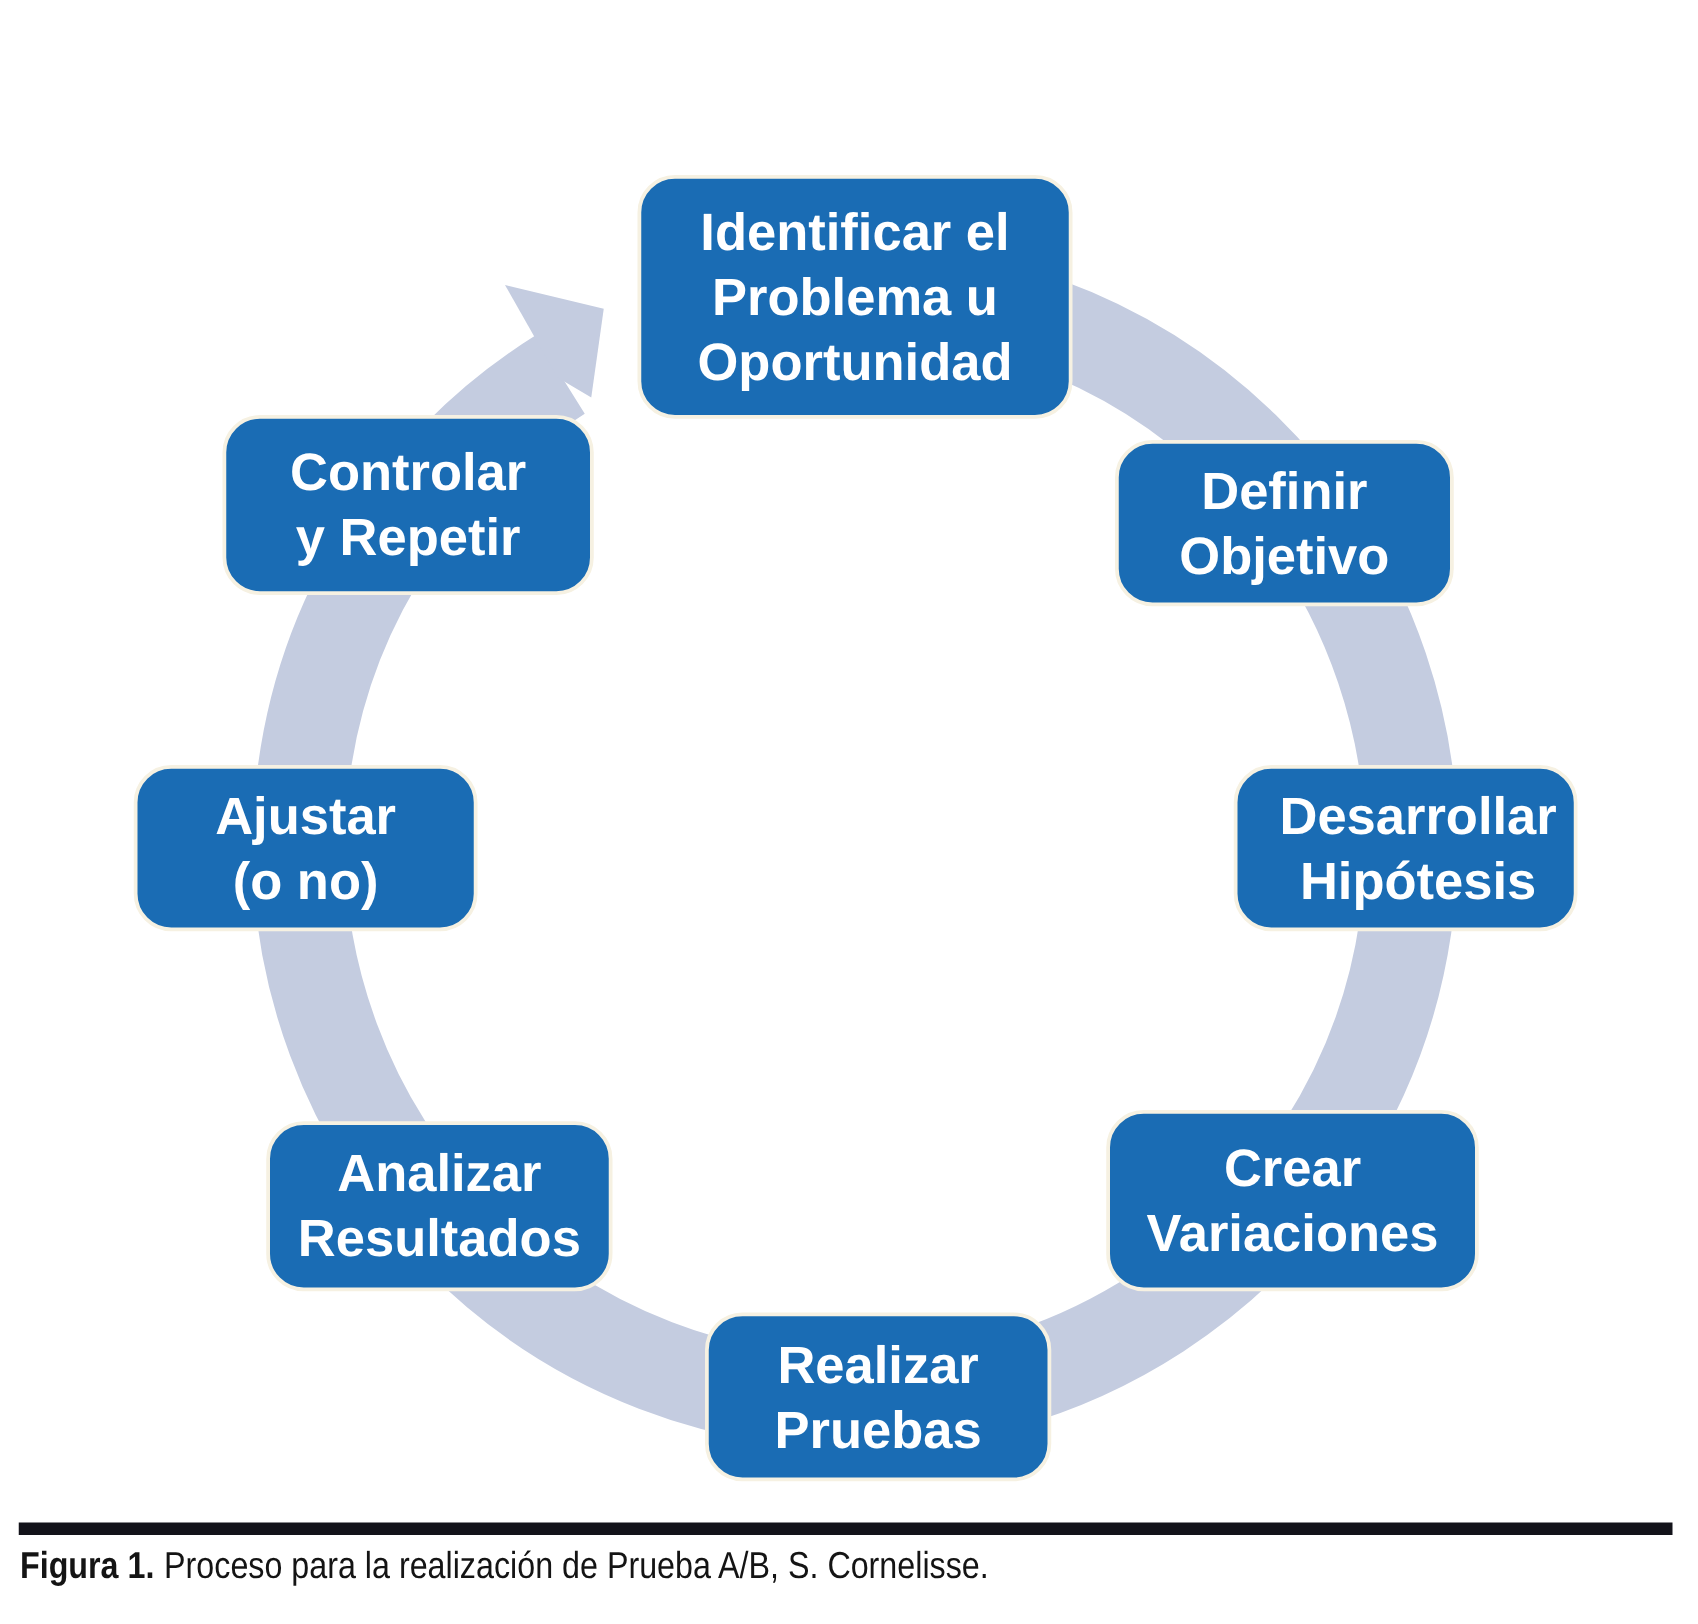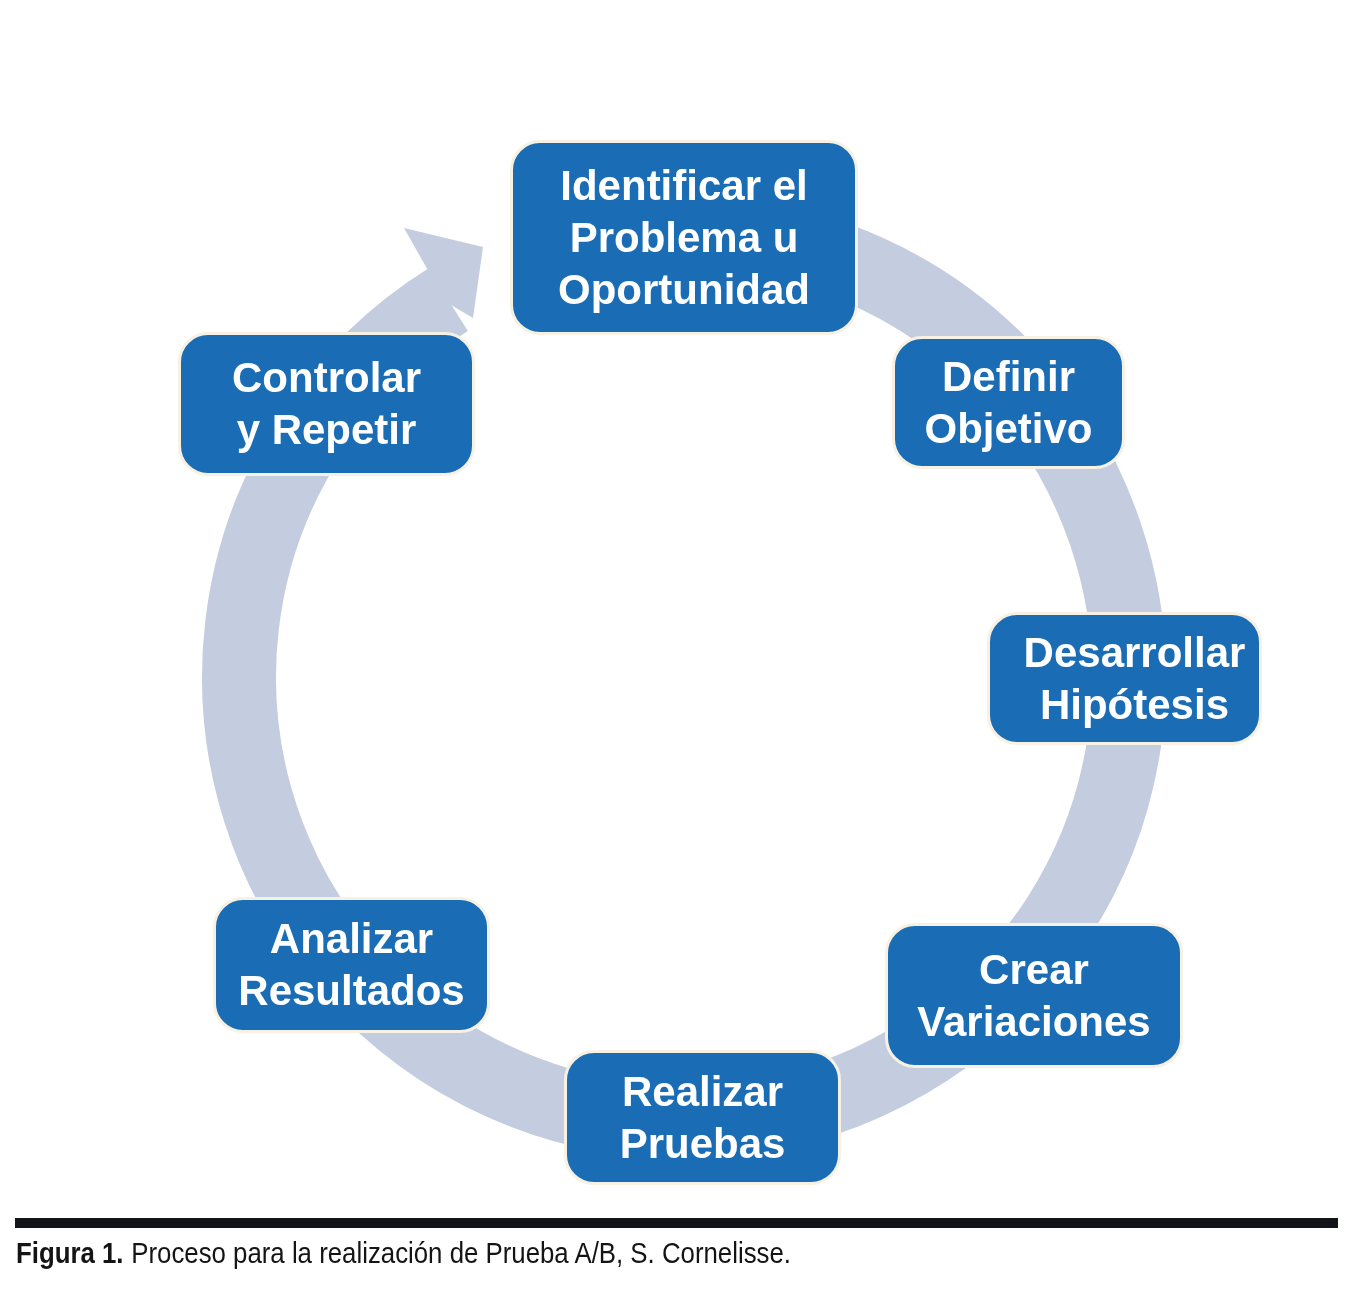--- a/index.html
+++ b/index.html
@@ -16,23 +16,23 @@
     border:3px solid var(--box-border,rgba(247,242,226,0.85));
     border-radius:30px;
     display:flex; align-items:center; justify-content:center;
     text-align:center;
   }
   .step .lbl {
     color:var(--box-text,#ffffff); font-weight:bold;
     font-size:42px; line-height:52px; white-space:pre-line;
   }
   .s0 { left:510px; top:140px;  width:348px; height:195px; }
-  .s1 { left:892px; top:336px;  width:233px; height:133px; }
+  .s1 { left:892px; top:352px;  width:271px; height:133px; }
   .s2 { left:987px; top:612px;  width:275px; height:133px;padding-left:20px; }
-  .s3 { left:885px; top:923px;  width:298px; height:145px;align-items:center; }
+  .s3 { left:885px; top:888px;  width:298px; height:145px;align-items:center; }
   .s4 { left:564px; top:1050px; width:277px; height:135px; }
   .s5 { left:213px; top:897px;  width:277px; height:136px; }
   .s6 { left:107px; top:612px;  width:275px; height:133px; }
   .s7 { left:178px; top:332px;  width:297px; height:144px; }
   .rule {
     position:absolute; left:15px; top:1218px; width:1323px; height:10px;
     background:var(--rule-color,#13131a);
   }
   .caption {
     position:absolute; left:16px; top:1236px; margin:0;
@@ -69,20 +69,24 @@
 Variaciones</span>
   </div>
   <div class="step s4">
     <span class="lbl">Realizar
 Pruebas</span>
   </div>
   <div class="step s5">
     <span class="lbl">Analizar
 Resultados</span>
   </div>
+  <div class="step s6">
+    <span class="lbl">Ajustar
+(o no)</span>
+  </div>
   <div class="step s7">
     <span class="lbl">Controlar
 y Repetir</span>
   </div>
 
   <div class="rule"></div>
   <p class="caption">
     <span class="cap-b">Figura 1.</span><span>Proceso para la realización de Prueba A/B, S. Cornelisse.</span>
   </p>
 

